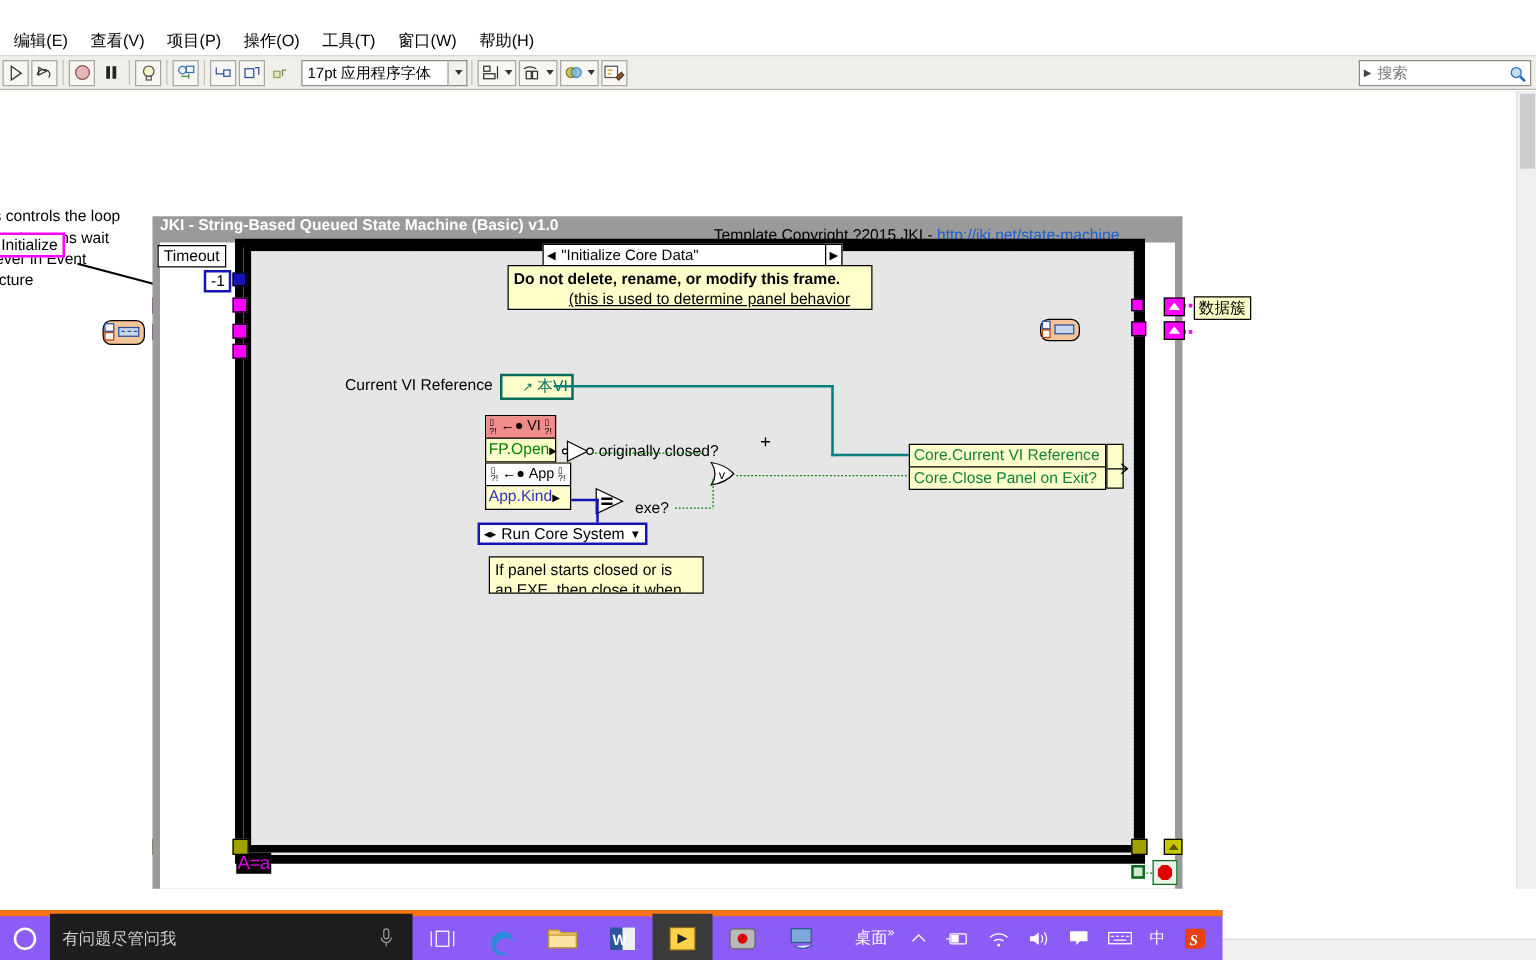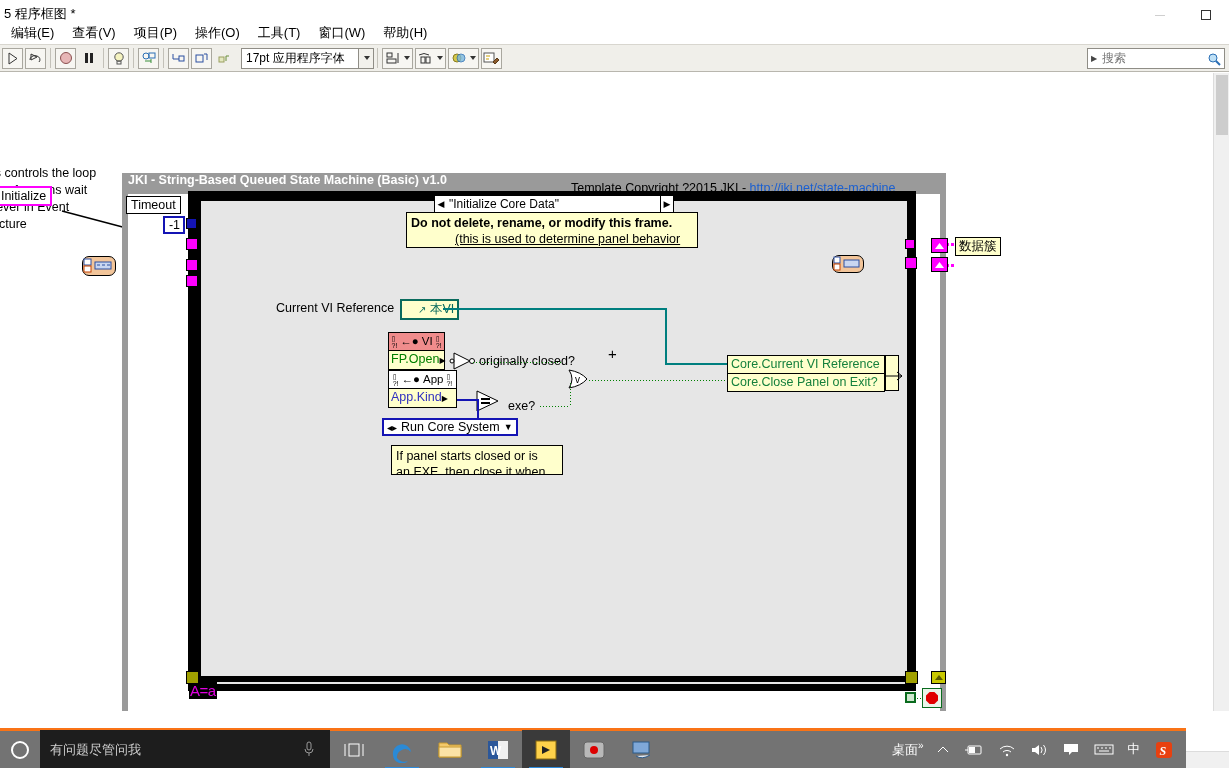--- a/index.html
+++ b/index.html
@@ -270,23 +270,23 @@
 
   .arrow-anno { position: absolute; }
 
   .str-const {
     position: absolute; border: 2px solid #ff00ff; background: #fff;
     font-size: 12.5px; color: #000; padding: 1px 4px; white-space: nowrap;
   }
 
   
   .taskbar {
-    position: absolute; left: 0; bottom: 0; width: 1186px; height: 40px;
-    background: #737373; display: flex; align-items: center;
-    border-top: 3px solid #f97316;
+    position: absolute; left: 0; bottom: 0; width: 978px; height: 40px;
+    background: #8b5cf6; display: flex; align-items: center;
+    border-top: 5px solid #f97316;
   }
   .tb-start {
     width: 40px; height: 40px; display: flex; align-items: center; justify-content: center;
   }
   .cortana {
     height: 40px; width: 290px; background: #1d1d1d; display: flex; align-items: center;
     padding-left: 10px; position: relative;
   }
   .cortana .ctxt { color: #cfcfcf; font-size: 13px; }
   .cortana .mic { position: absolute; right: 14px; top: 10px; }
@@ -302,35 +302,20 @@
     padding-right: 6px; gap: 2px;
   }
   .tray-item { color: #fff; font-size: 12.5px; padding: 0 6px; display: flex; align-items: center; height: 40px; }
   .tray-desk { position: relative; color: #fff; font-size: 13px; padding: 0 4px 0 8px; }
   .tray-desk sup { font-size: 10px; }
 </style>
 </head>
 <body>
 <div id="app">
 
-<div class="titlebar">
-  <div class="title">5 程序框图 *</div>
-  <div class="win-btns">
-    <div class="win-btn">
-      <svg width="12" height="12" viewBox="0 0 12 12">
-            <rect x="1" y="6" width="10" height="1" fill="#cfcfcf"></rect>
-          </svg>
-    </div>
-    <div class="win-btn">
-      <svg width="12" height="12" viewBox="0 0 12 12">
-            <rect x="1.5" y="1.5" width="9" height="9" fill="none" stroke="#333"></rect>
-          </svg>
-    </div>
-  </div>
-</div>
 
 <div class="menubar">
   <div class="menu-item">编辑(E)</div>
   <div class="menu-item">查看(V)</div>
   <div class="menu-item">项目(P)</div>
   <div class="menu-item">操作(O)</div>
   <div class="menu-item">工具(T)</div>
   <div class="menu-item">窗口(W)</div>
   <div class="menu-item">帮助(H)</div>
 </div>

